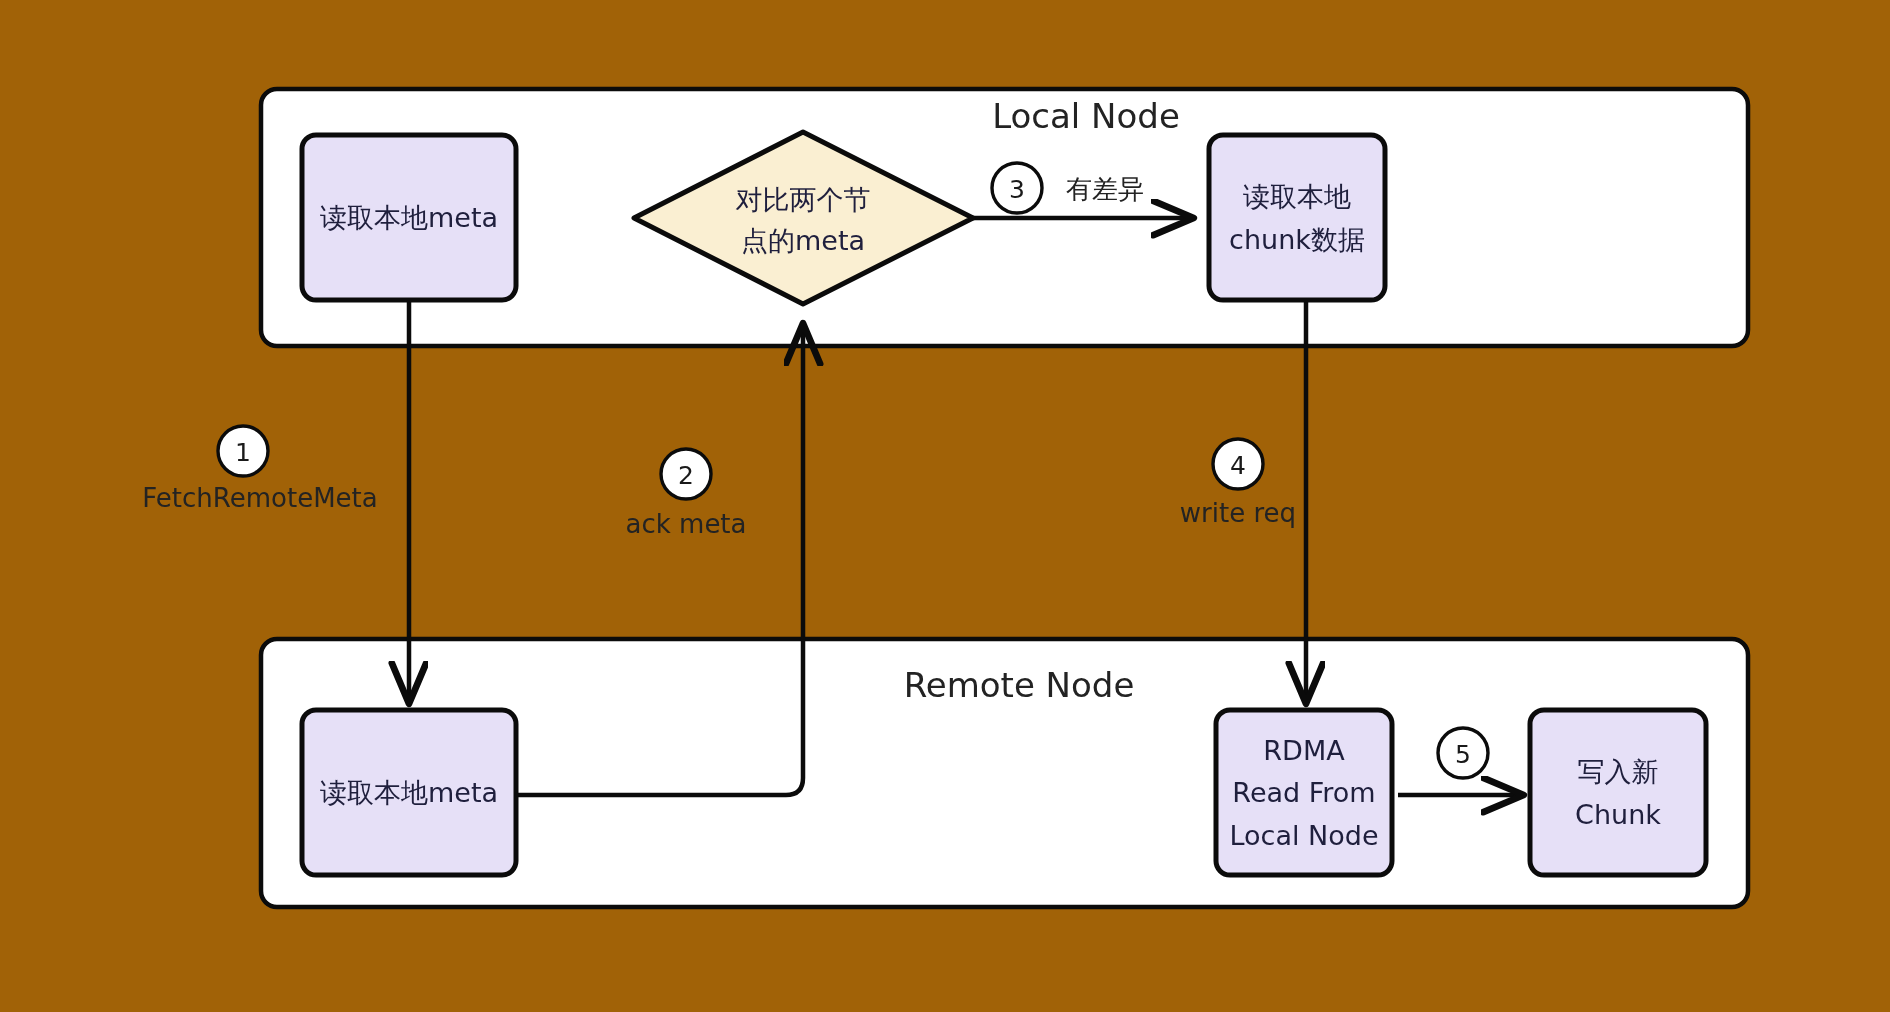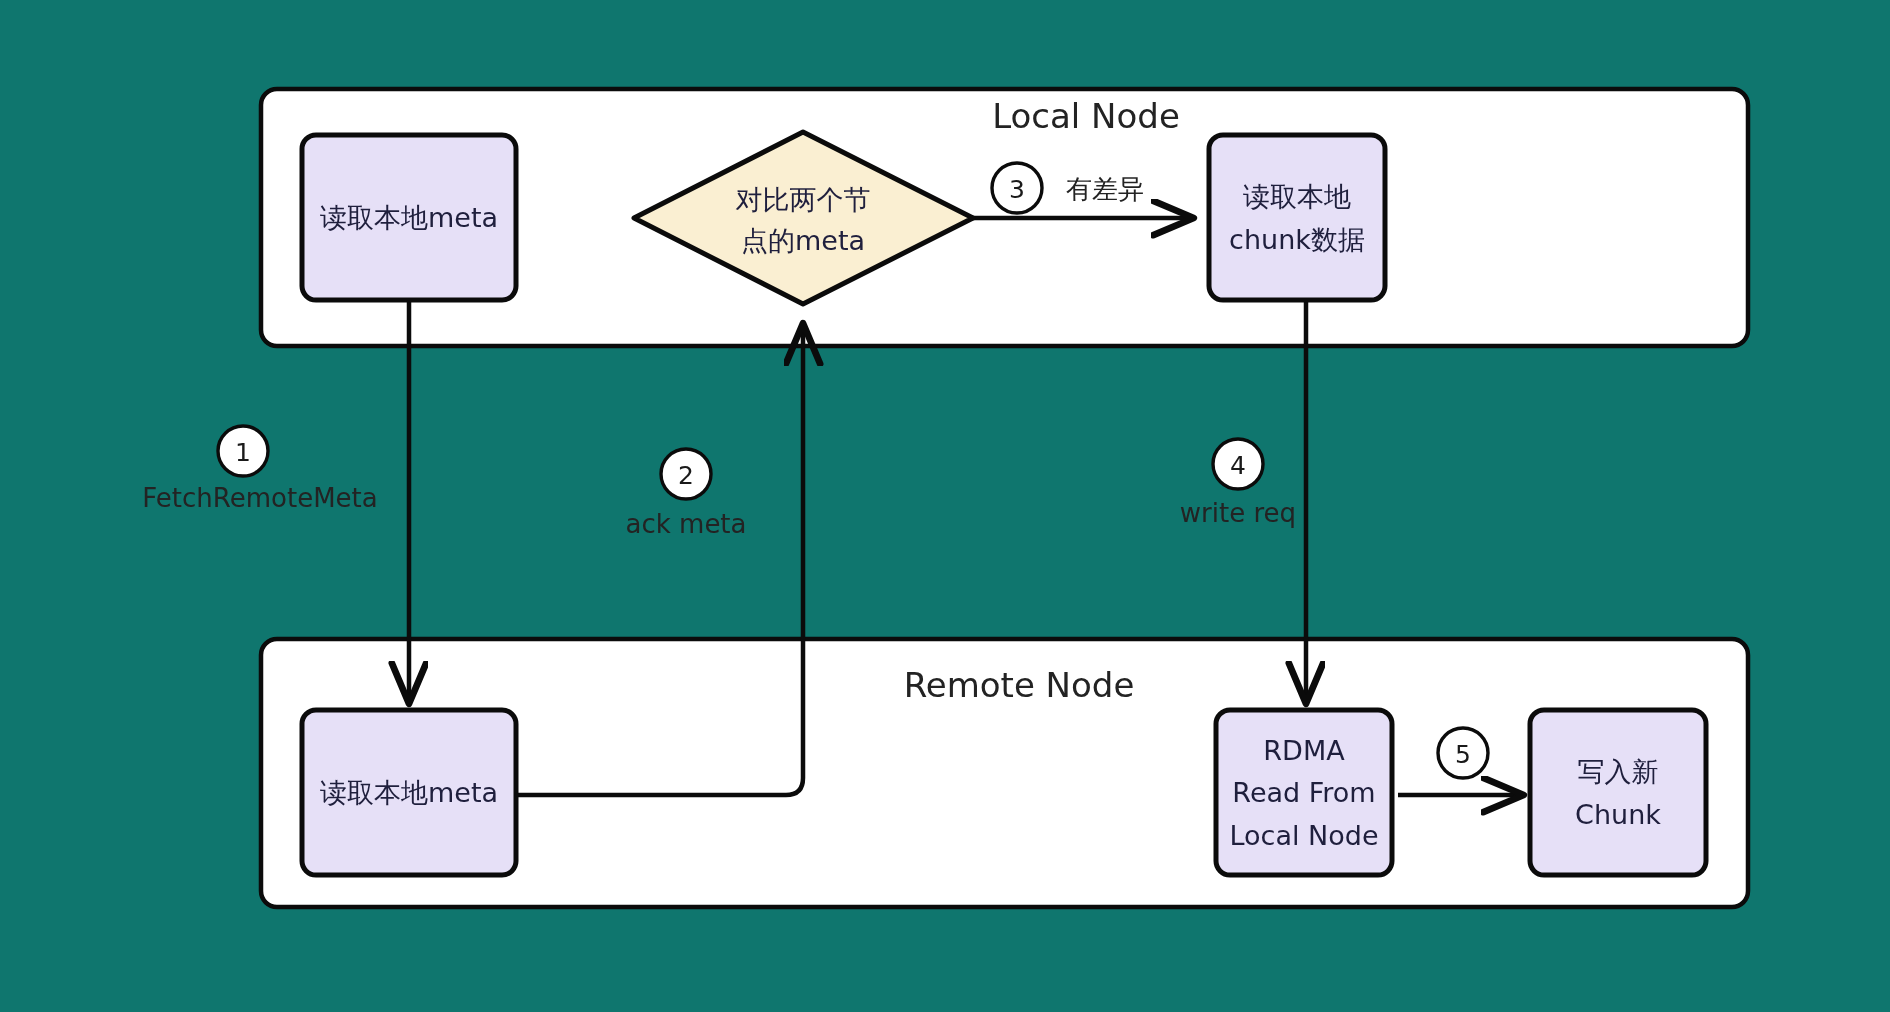--- a/index.html
+++ b/index.html
@@ -10,21 +10,21 @@
   body {
     width: 1890px;
     height: 1012px;
     font-family: "DejaVu Sans", "Liberation Sans", sans-serif;
     overflow: hidden;
   }
   #stage {
     position: relative;
     width: 1890px;
     height: 1012px;
-    background: #0f766e;
+    background: #a16207;
   }
   svg#diagram {
     position: absolute;
     left: 0;
     top: 0;
     width: 1890px;
     height: 1012px;
   }
   .grp-label {
     font-size: 34px;

